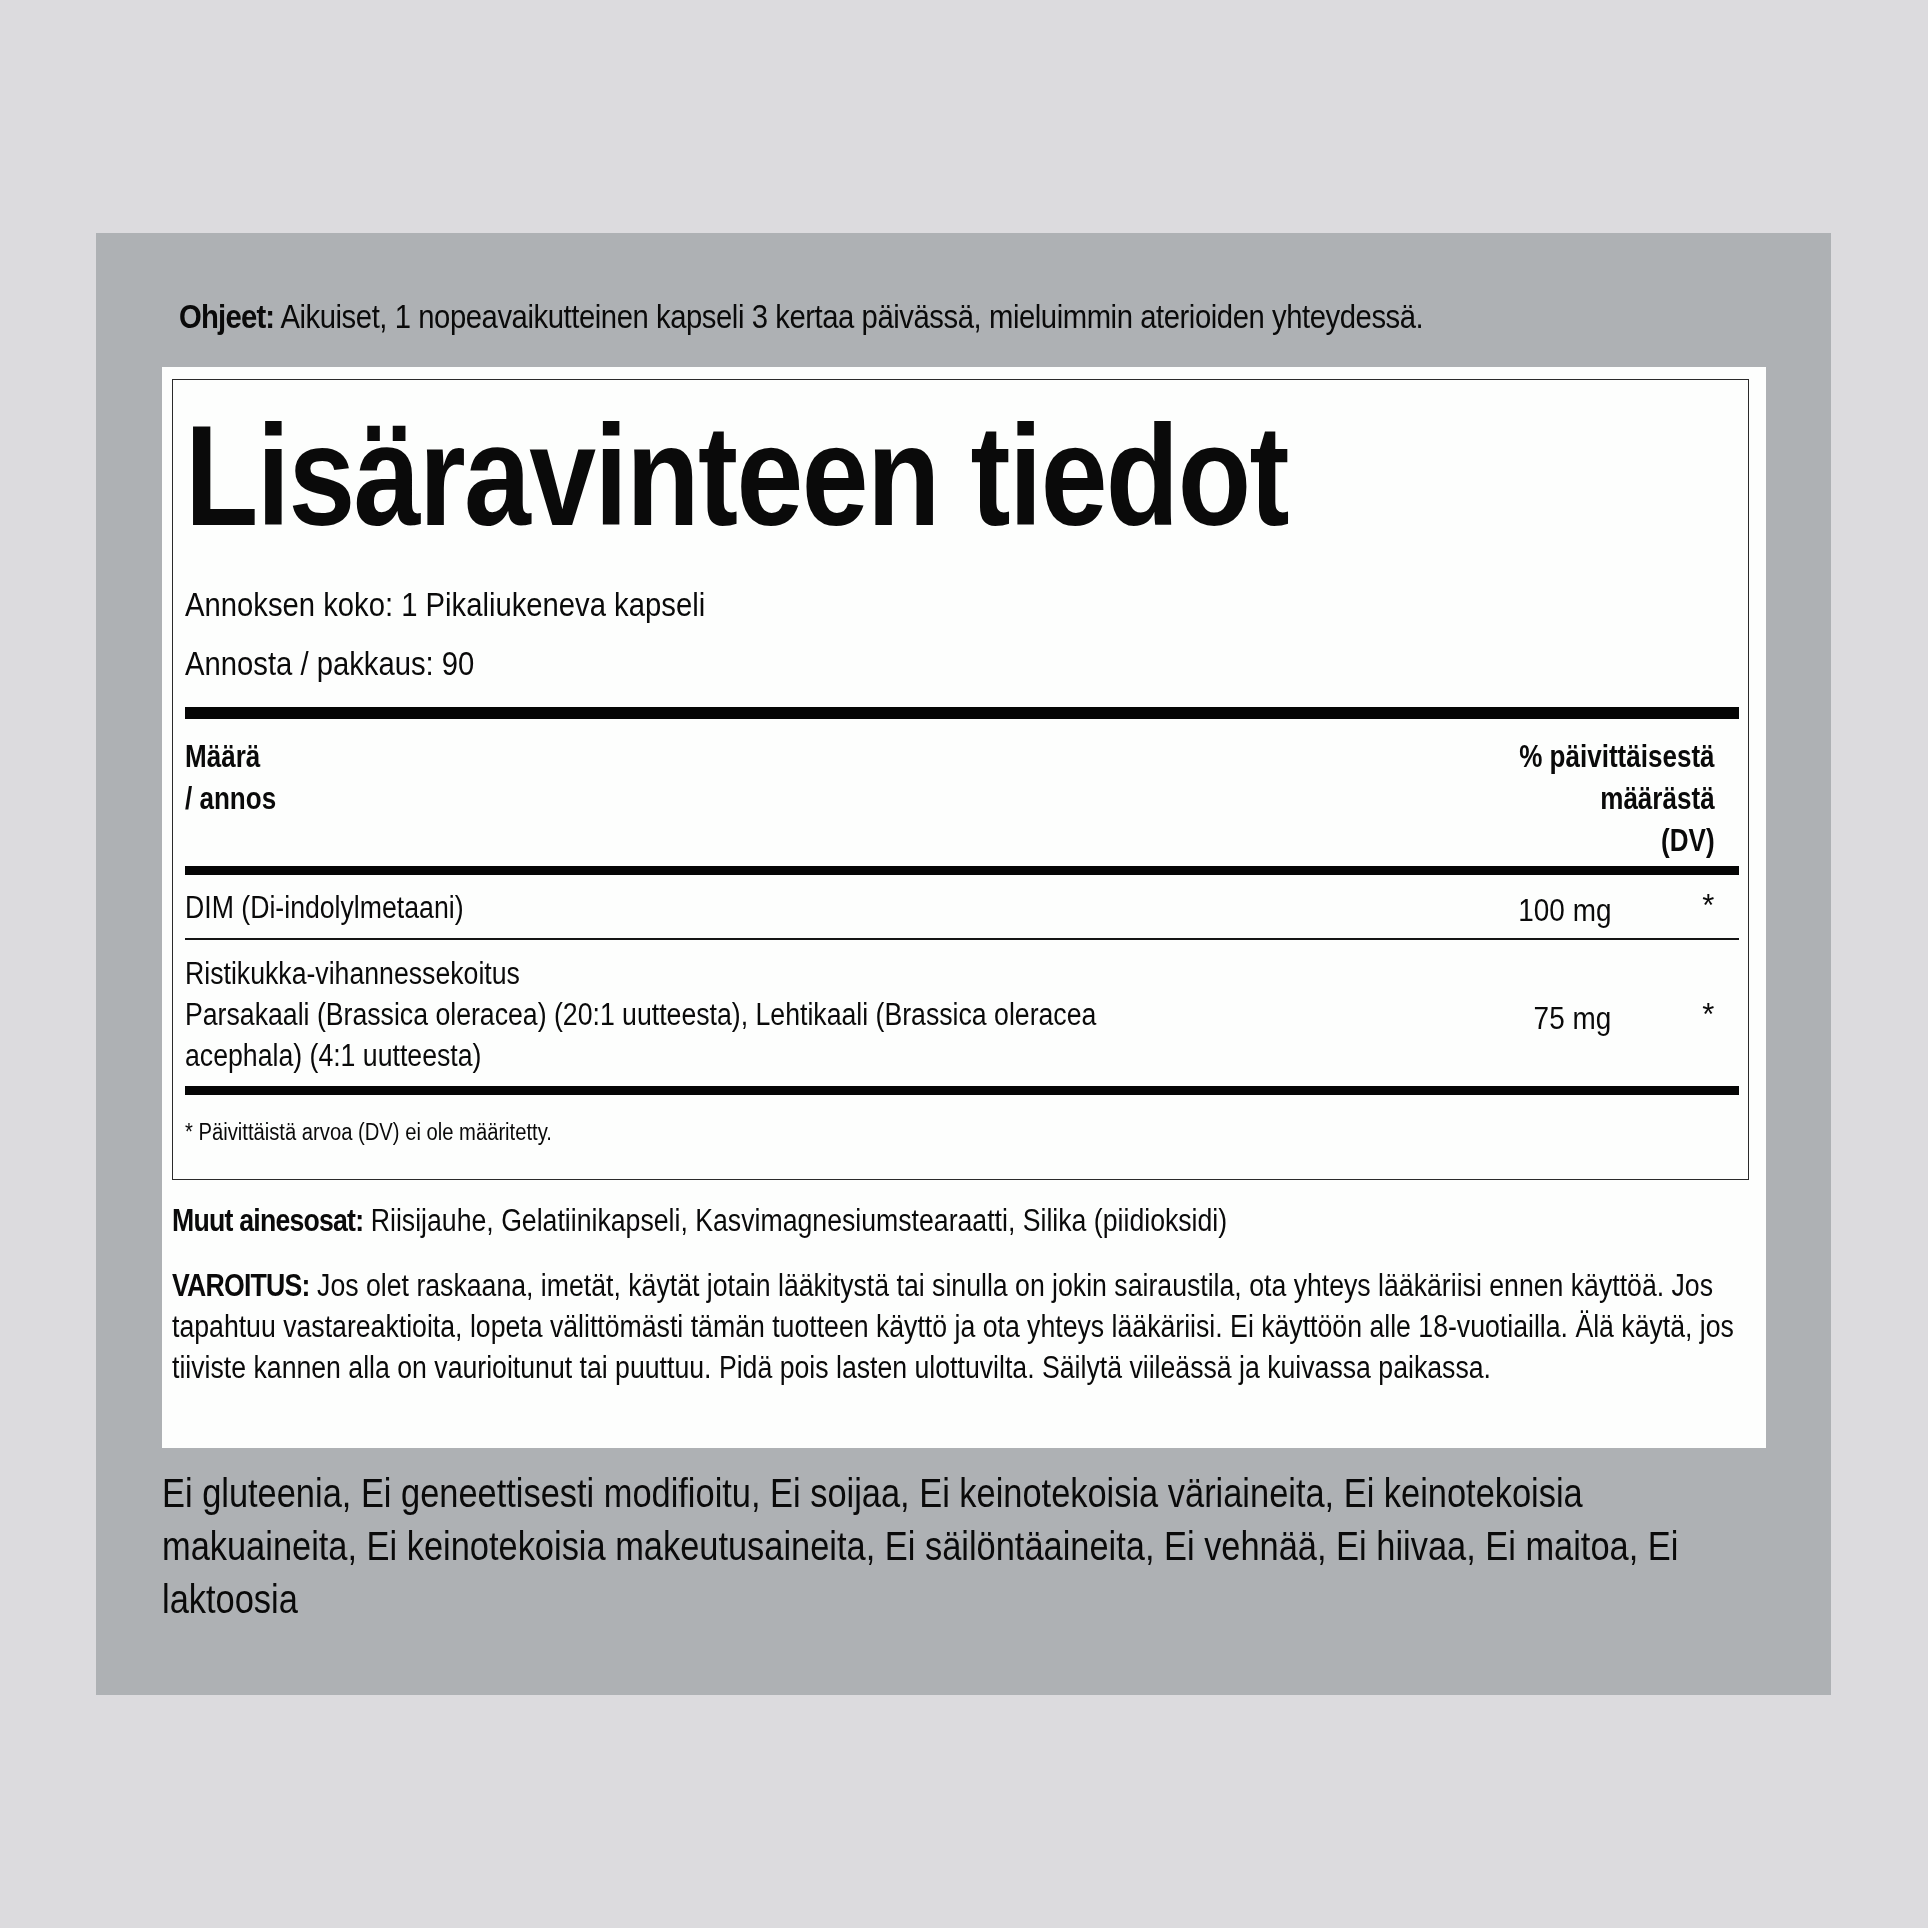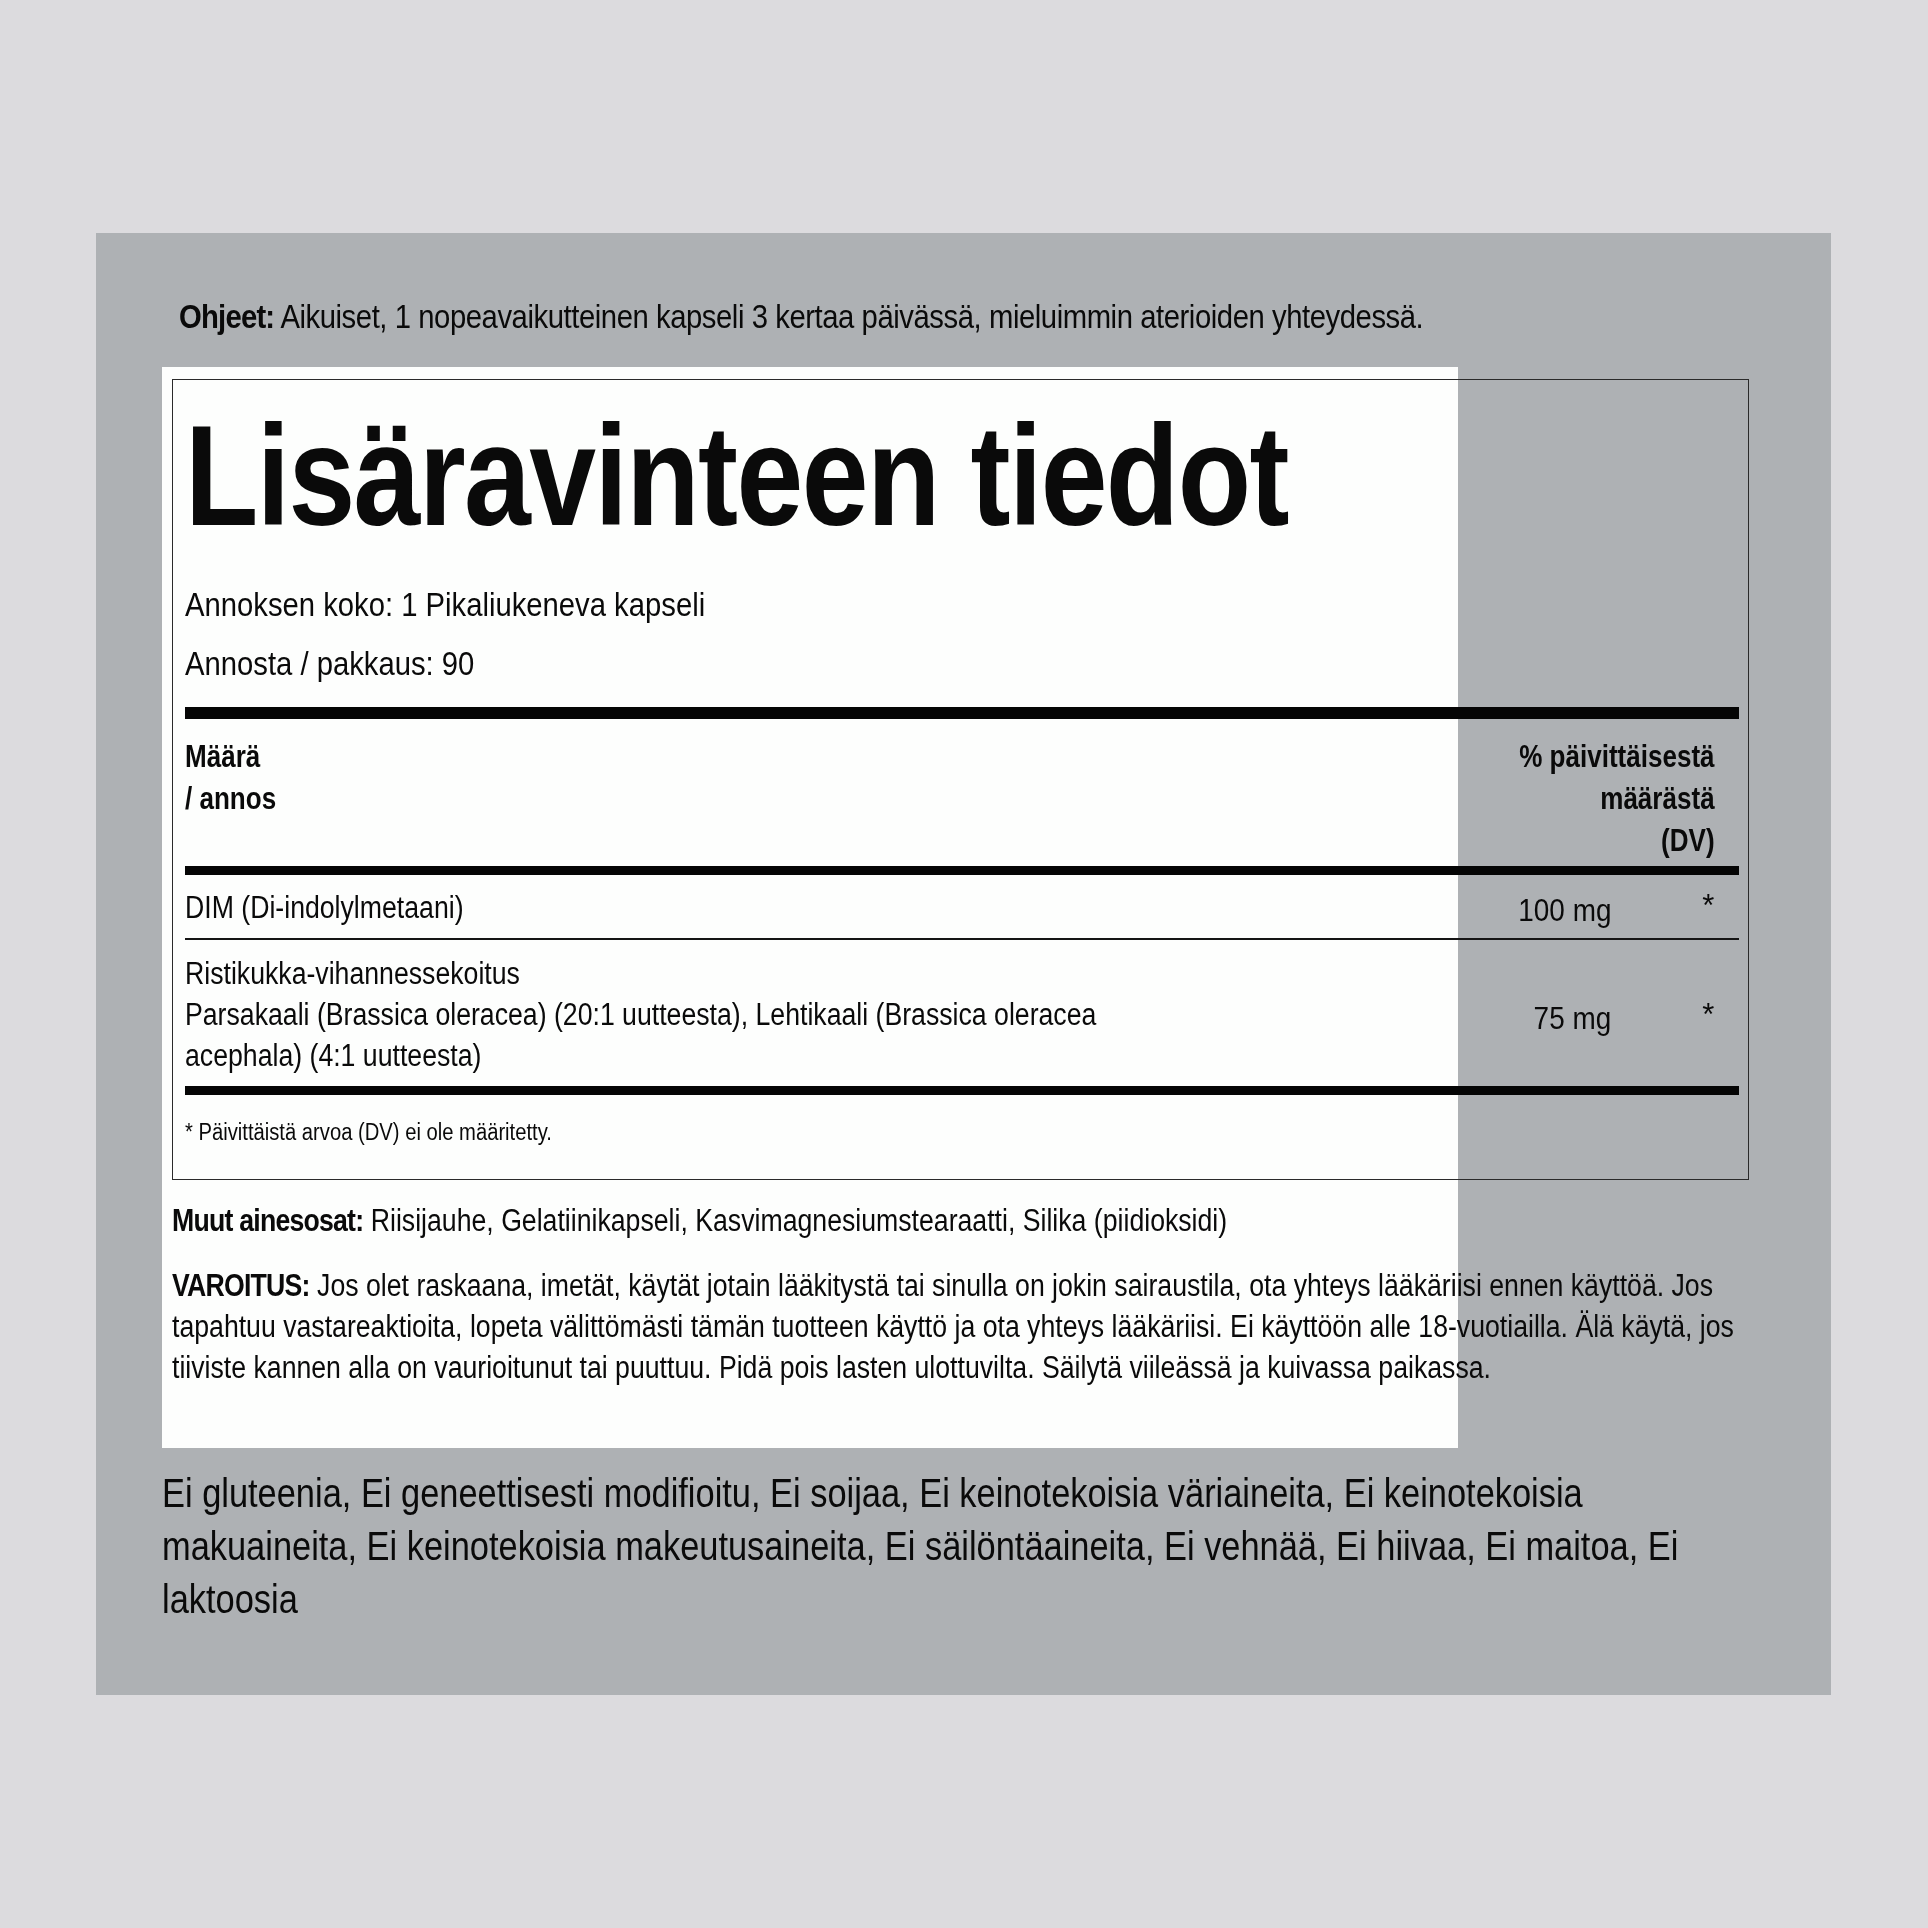--- a/index.html
+++ b/index.html
@@ -34,21 +34,21 @@
       white-space: nowrap;
     }
     .bold-cond {
       font-weight: bold;
       letter-spacing: -0.9px;
     }
     .card {
       position: absolute;
       left: 162px;
       top: 367px;
-      width: 1296px;
+      width: 1604px;
       height: 1081px;
       background: #fdfefd;
     }
     .facts-box {
       position: absolute;
       left: 10.4px;
       top: 12.2px;
       width: 1577px;
       height: 801px;
       border: 1.9px solid #2a2a2a;

